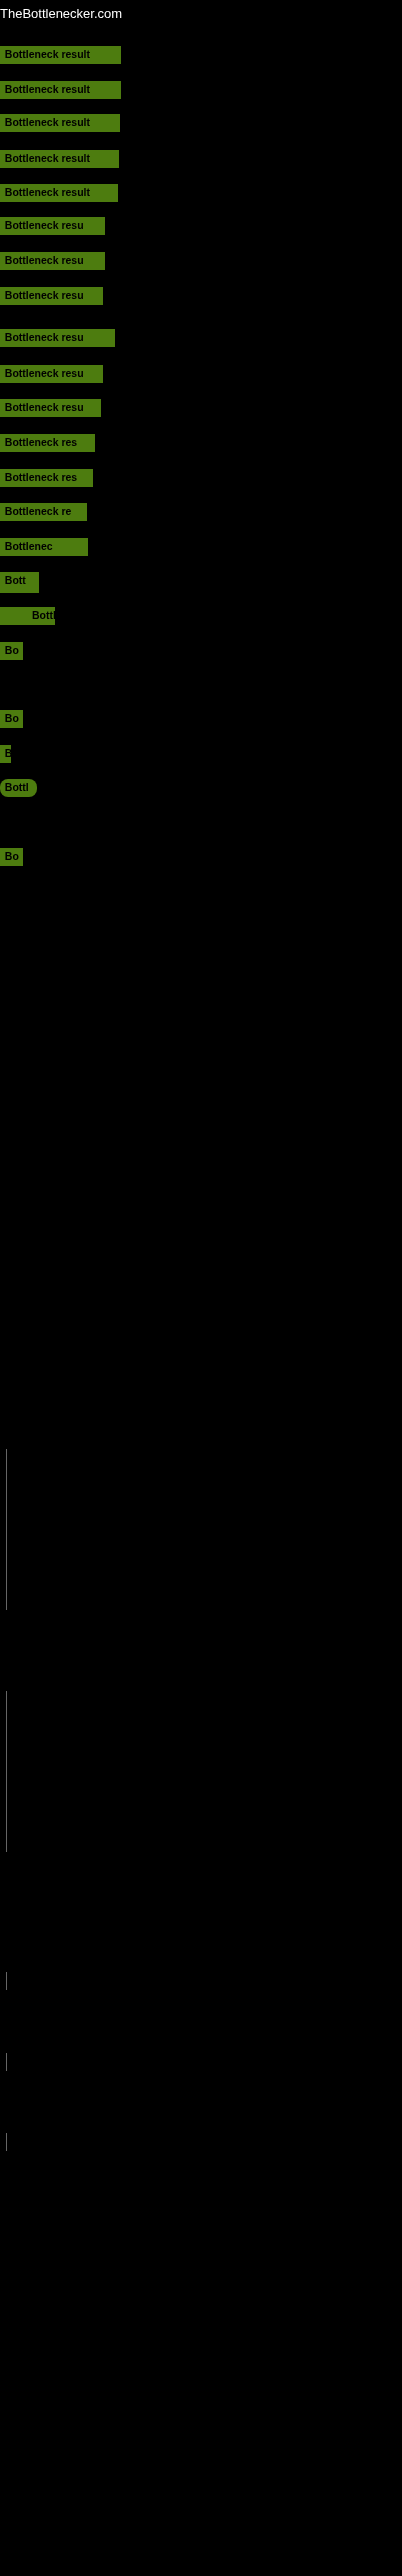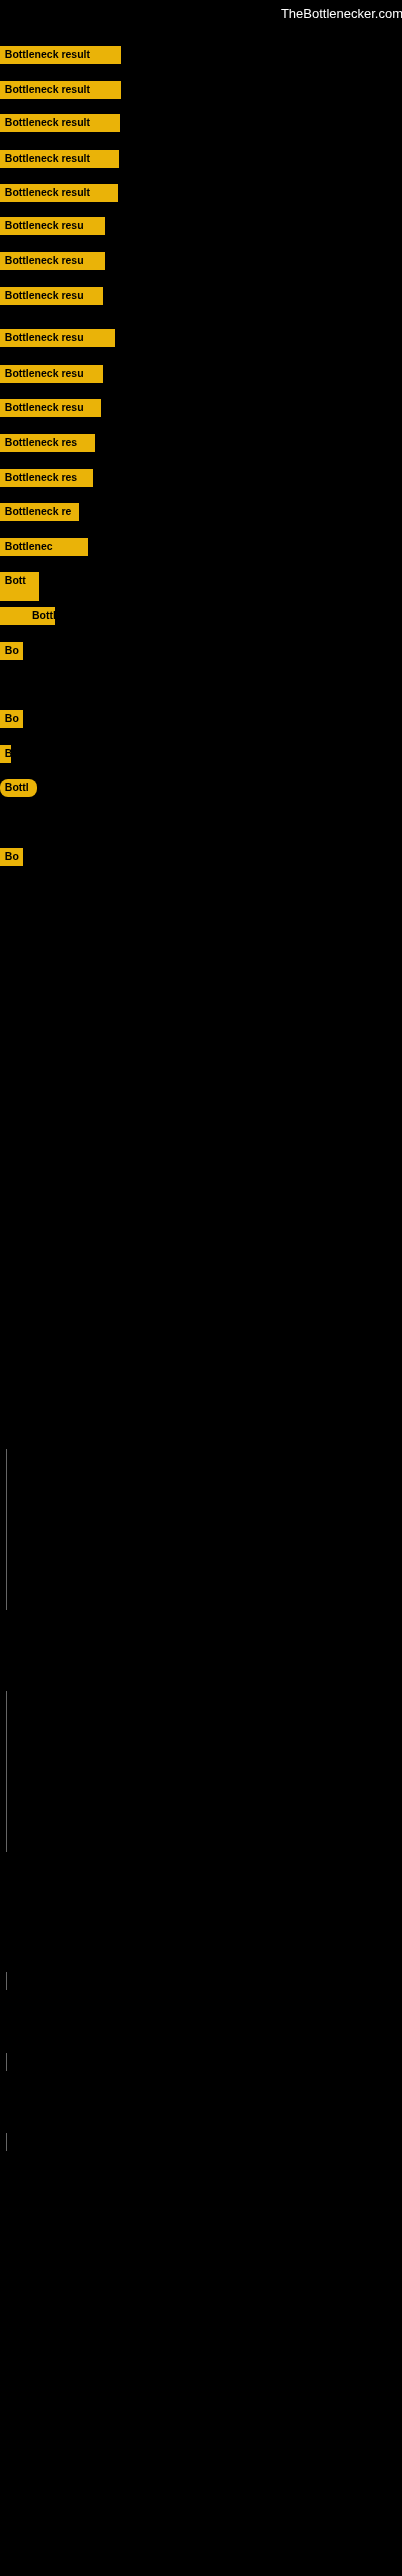--- a/index.html
+++ b/index.html
@@ -8,32 +8,32 @@
       box-sizing: border-box;
     }
     body {
       width: 403px;
       min-height: 2576px;
       background-color: #000000;
       font-family: Arial, sans-serif;
       position: relative;
     }
     .site-title {
-      text-align: right;
+      text-align: left;
       color: #ffffff;
       font-size: 13px;
       padding: 6.4px 0;
       position: absolute;
       top: 0;
       left: 0;
       right: 0;
     }
     .bottleneck-label {
       position: absolute;
-      background-color: #eab308;
+      background-color: #4d7c0f;
       color: #000000;
       font-size: 10.5px;
       font-weight: bold;
       padding: 2.4px 4.8px;
       white-space: nowrap;
       overflow: hidden;
     }
     .vertical-line {
       position: absolute;
       width: 0.8px;
@@ -53,23 +53,23 @@
     <div class="bottleneck-label" style="top: 150px; left: 0px; width: 119px; height: 17.7px;">Bottleneck result</div>
     <div class="bottleneck-label" style="top: 184px; left: 0px; width: 118px; height: 17.7px;">Bottleneck result</div>
     <div class="bottleneck-label" style="top: 217px; left: 0px; width: 105px; height: 17.7px;">Bottleneck resu</div>
     <div class="bottleneck-label" style="top: 252px; left: 0px; width: 105px; height: 17.7px;">Bottleneck resu</div>
     <div class="bottleneck-label" style="top: 287px; left: 0px; width: 103px; height: 17.7px;">Bottleneck resu</div>
     <div class="bottleneck-label" style="top: 329px; left: 0px; width: 115px; height: 17.7px;">Bottleneck resu</div>
     <div class="bottleneck-label" style="top: 365px; left: 0px; width: 103px; height: 17.7px;">Bottleneck resu</div>
     <div class="bottleneck-label" style="top: 399px; left: 0px; width: 101px; height: 17.7px;">Bottleneck resu</div>
     <div class="bottleneck-label" style="top: 434px; left: 0px; width: 95px; height: 17.7px;">Bottleneck res</div>
     <div class="bottleneck-label" style="top: 469px; left: 0px; width: 93px; height: 17.7px;">Bottleneck res</div>
-    <div class="bottleneck-label" style="top: 503px; left: 0px; width: 79px; height: 17.7px;">Bottleneck re</div>
+    <div class="bottleneck-label" style="top: 503px; left: 0px; width: 87px; height: 17.7px;">Bottleneck re</div>
     <div class="bottleneck-label" style="top: 538px; left: 0px; width: 88px; height: 17.7px;">Bottlenec</div>
-    <div class="bottleneck-label" style="top: 572px; left: 0px; width: 39px; height: 29px;">Bott</div>
+    <div class="bottleneck-label" style="top: 572px; left: 0px; width: 39px; height: 21px;">Bott</div>
     <div class="bottleneck-label" style="top: 607px; left: 0px; width: 55px; height: 17.7px; padding-left: 32px;">Bottlen</div>
     <div class="bottleneck-label" style="top: 642px; left: 0px; width: 22.5px; height: 17.7px;">Bo</div>
     <div class="bottleneck-label" style="top: 710px; left: 0px; width: 22.5px; height: 17.7px;">Bo</div>
     <div class="bottleneck-label" style="top: 745px; left: 0px; width: 11.3px; height: 17.7px;">B</div>
     <div class="bottleneck-label" style="top: 779px; left: 0px; width: 37px; height: 17.7px; border-radius: 8px;">Bottl</div>
     <div class="bottleneck-label" style="top: 848px; left: 0px; width: 22.5px; height: 17.7px;">Bo</div>
   </div>
 <div id="lines-container">
     <div class="vertical-line" style="left: 6.4px; top: 1449px; height: 161px;"></div>
     <div class="vertical-line" style="left: 6.4px; top: 1691px; height: 161px;"></div>

